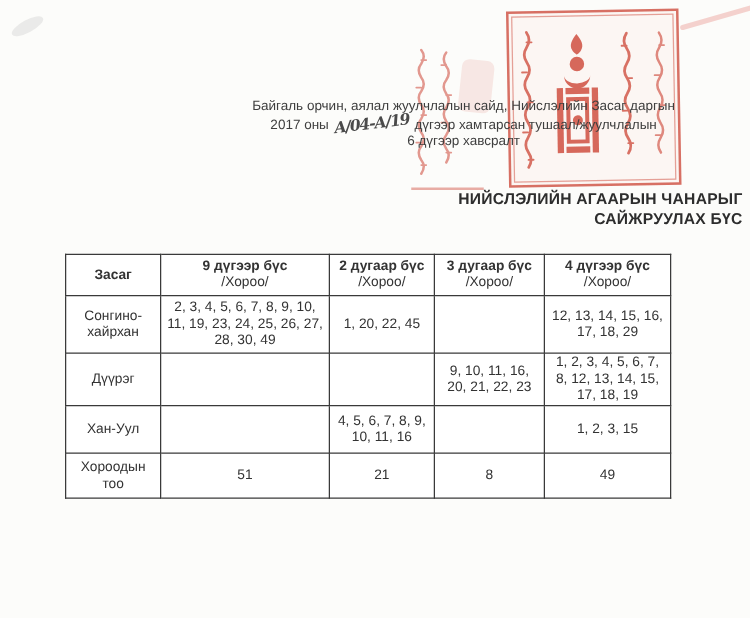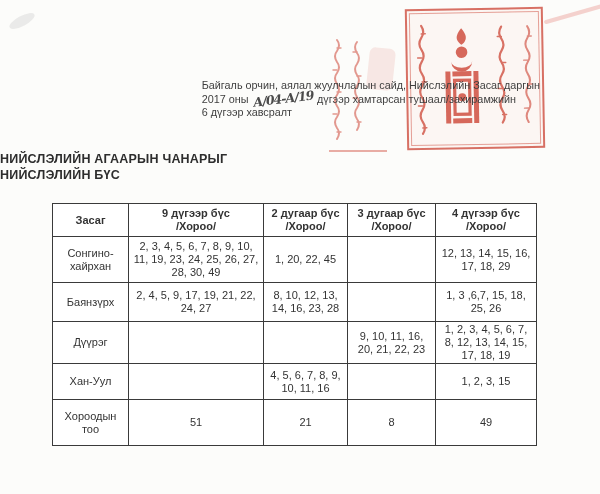--- a/index.html
+++ b/index.html
@@ -21,37 +21,37 @@
     display:flex; justify-content:space-between; align-items:center; padding:5px 5px; }
   .script-col svg { display:block; }
   .stamp-partial { position:absolute; left:331px; top:38px; width:62px; height:114px;
     opacity:0.55; }
   .stamp-partial .cols { display:flex; gap:8px; height:102px; }
   .stamp-partial .baseline { position:absolute; left:-2px; bottom:0; width:58px;
     border-bottom:2.5px solid rgba(205,70,55,0.8); }
   .stamp-blob { position:absolute; left:368px; top:48px; width:26px; height:42px;
     background:rgba(230,140,130,0.18); border-radius:6px; transform:rotate(6deg); }
   
-  .header-block { position:absolute; top:79px; right:60px; text-align:left;
+  .header-block { position:absolute; top:79px; right:60px; text-align:center;
     font-size:10.8px; line-height:13px; color:#3e3e3e; z-index:5; }
   .handwriting { display:inline-block; font-family:"DejaVu Serif", serif;
     font-style:italic; font-weight:bold; font-size:12.5px; color:#4a4a4a;
     transform:rotate(-7deg); letter-spacing:-1px; margin:0 1px; }
   
-  .title { position:absolute; top:152px; left:0; width:594px; text-align:left;
+  .title { position:absolute; top:152px; left:0; width:594px; text-align:right;
     font-weight:bold; font-size:12.5px; line-height:15.5px; color:#2d2d2d;
     letter-spacing:0.2px; z-index:5; }
   
   table.zones { position:absolute; left:52px; top:203px; width:484px;
     border-collapse:collapse; table-layout:fixed; font-size:11px; color:#333;
     background:#fff; z-index:4; }
   table.zones th, table.zones td { border:1.6px solid #3a3a3a; padding:1px 3px;
     text-align:center; vertical-align:middle; line-height:13px; }
   table.zones thead th { font-weight:bold; height:30px; line-height:13px; }
-  table.zones thead th .sub { display:block; font-weight:bold; }
+  table.zones thead th .sub { display:block; font-weight:normal; }
   tbody tr:nth-child(1) td { height:43px; }
   tbody tr:nth-child(2) td { height:36px; }
   tbody tr:nth-child(3) td { height:35px; }
   tbody tr:nth-child(4) td { height:33px; }
   tbody tr:nth-child(5) td { height:43px; }
   tbody tr:nth-child(6) td { height:34px; }
   tbody tr:nth-child(7) td { height:28px; font-weight:bold; }
 </style>
 </head>
 <body>
@@ -124,28 +124,28 @@
       </svg>
     </span>
   </div>
 </div>
 
 <div class="header-block">
   <div>Байгаль орчин, аялал жуулчлалын сайд, Нийслэлийн Засаг даргын</div>
   <div>
     <span>2017 оны</span>
     <span class="handwriting">А/04-А/19</span>
-    <span>дүгээр хамтарсан тушаал/захирамжийн</span>
+    <span>дүгээр хамтарсан тушаал/жуулчлалын</span>
   </div>
   <div>6 дүгээр хавсралт</div>
 </div>
 
 <div class="title">
   <div>НИЙСЛЭЛИЙН АГААРЫН ЧАНАРЫГ</div>
-  <div>НИЙСЛЭЛИЙН БҮС</div>
+  <div>САЙЖРУУЛАХ БҮС</div>
 </div>
 
 <table class="zones">
   <colgroup>
     <col style="width:76px">
       <col style="width:135px">
       <col style="width:84px">
       <col style="width:88px">
       <col style="width:101px">
   </colgroup>
@@ -160,27 +160,20 @@
   </thead>
   <tbody>
     <tr>
       <td>Сонгино-хайрхан</td>
       <td>2, 3, 4, 5, 6, 7, 8, 9, 10, 11, 19, 23, 24, 25, 26, 27, 28, 30, 49</td>
       <td>1, 20, 22, 45</td>
       <td></td>
       <td>12, 13, 14, 15, 16, 17, 18, 29</td>
     </tr>
     <tr>
-      <td>Баянзүрх</td>
-      <td>2, 4, 5, 9, 17, 19, 21, 22, 24, 27</td>
-      <td>8, 10, 12, 13, 14, 16, 23, 28</td>
-      <td></td>
-      <td>1, 3 ,6,7, 15, 18, 25, 26</td>
-    </tr>
-    <tr>
       <td>Дүүрэг</td>
       <td></td>
       <td></td>
       <td>9, 10, 11, 16, 20, 21, 22, 23</td>
       <td>1, 2, 3, 4, 5, 6, 7, 8, 12, 13, 14, 15, 17, 18, 19</td>
     </tr>
     <tr>
       <td>Хан-Уул</td>
       <td></td>
       <td>4, 5, 6, 7, 8, 9, 10, 11, 16</td>

